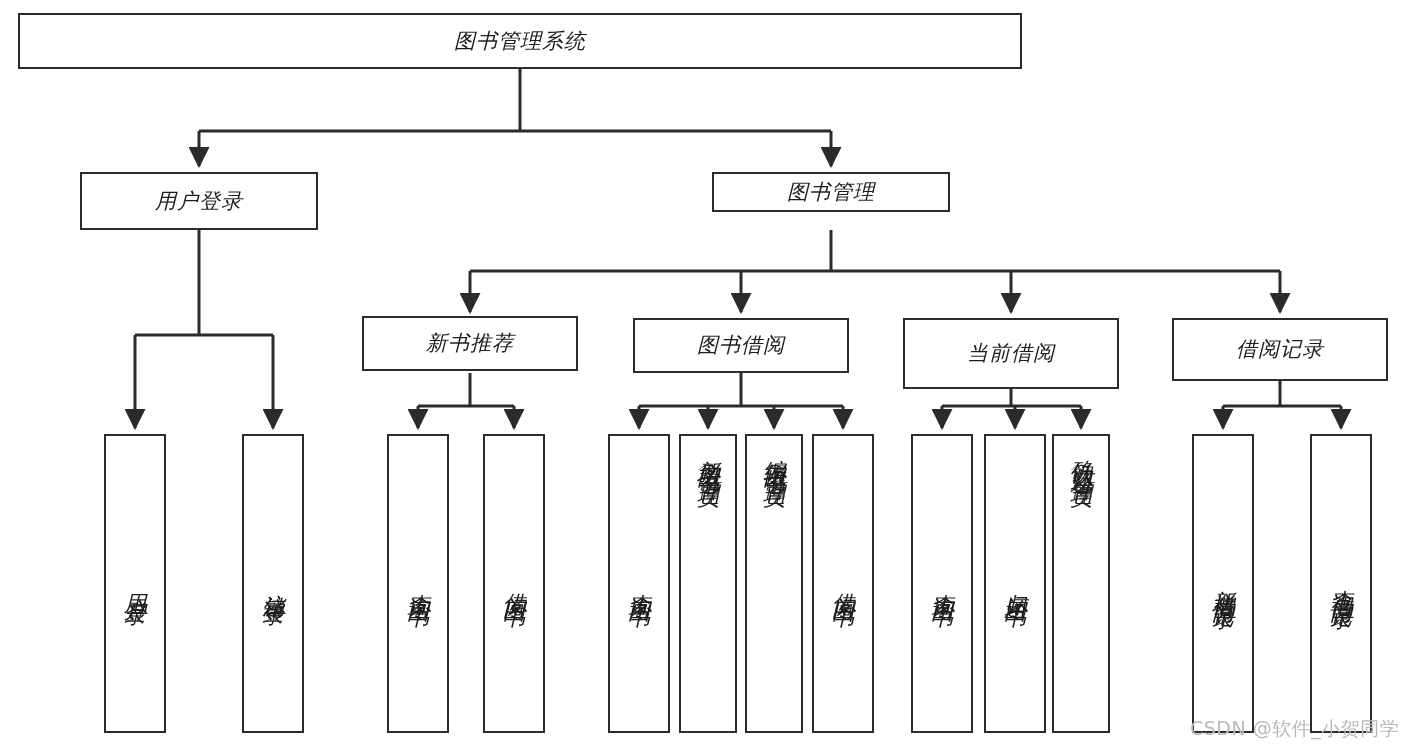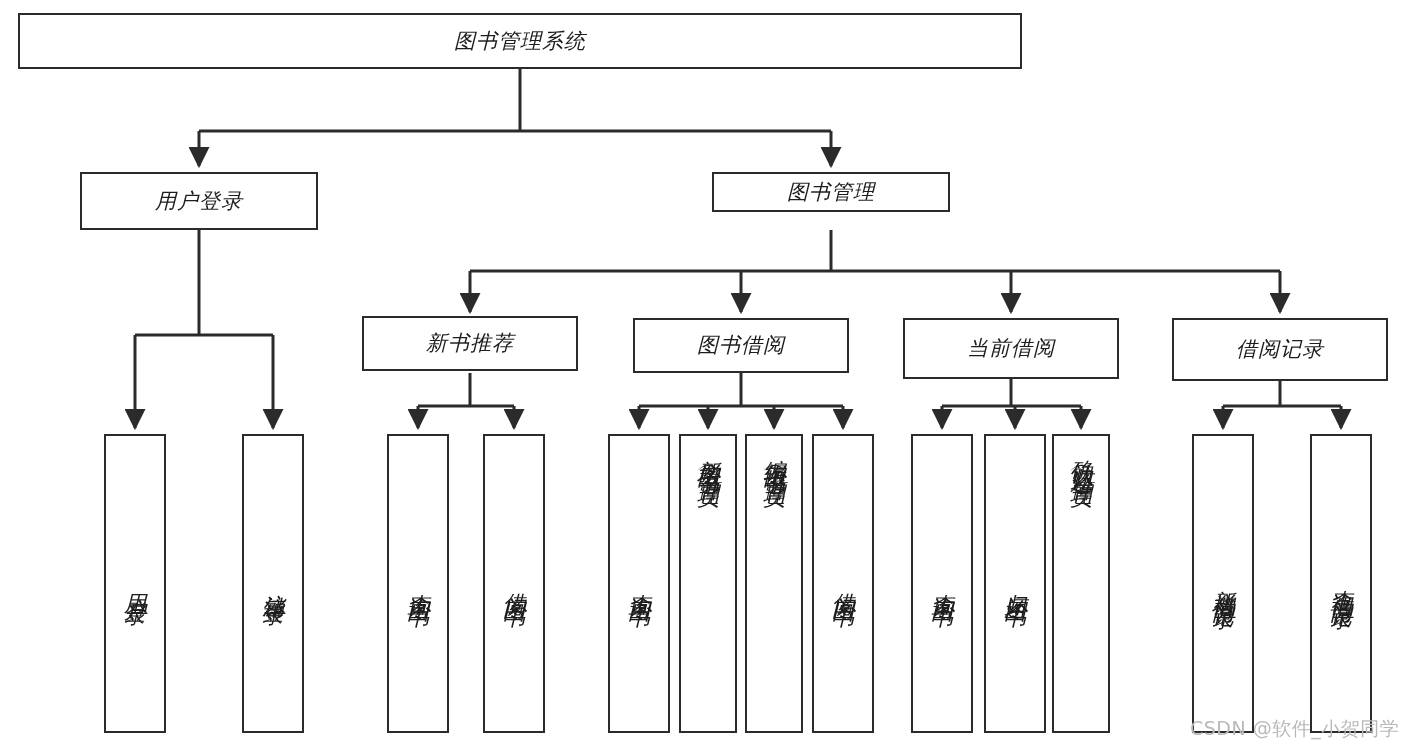--- a/index.html
+++ b/index.html
@@ -133,21 +133,21 @@
       </div>
       <div class="node" style="left: 712px; top: 172px; width: 238px; height: 40px;">
         <span class="node-label">图书管理</span>
       </div>
       <div class="node" style="left: 362px; top: 316px; width: 216px; height: 55px; justify-content: center;">
         <span class="node-label">新书推荐</span>
       </div>
       <div class="node" style="left: 633px; top: 318px; width: 216px; height: 55px;">
         <span class="node-label">图书借阅</span>
       </div>
-      <div class="node" style="left: 903px; top: 318px; width: 216px; height: 61px;">
+      <div class="node" style="left: 903px; top: 318px; width: 216px; height: 71px;">
         <span class="node-label">当前借阅</span>
       </div>
       <div class="node" style="left: 1172px; top: 318px; width: 216px; height: 63px;">
         <span class="node-label">借阅记录</span>
       </div>
       <div class="node vertical" style="left: 104px; top: 434px; width: 62px; height: 299px;">
         <span class="node-label">用户登录</span>
       </div>
       <div class="node vertical" style="left: 242px; top: 434px; width: 62px; height: 299px;">
         <span class="node-label">注销登录</span>

